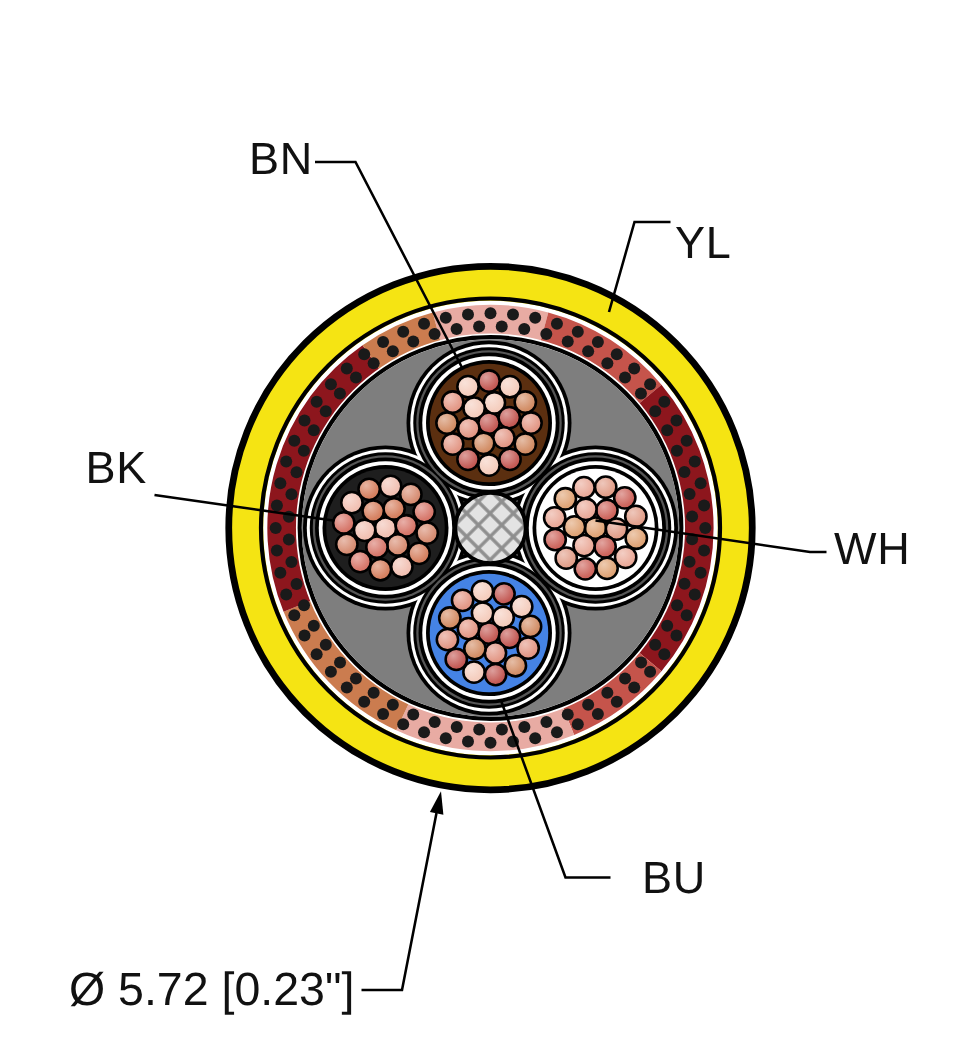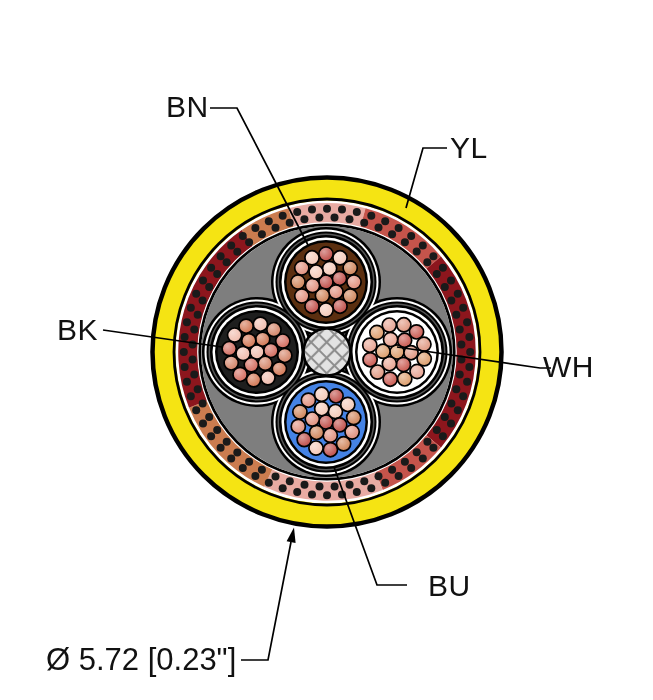--- a/index.html
+++ b/index.html
@@ -363,18 +363,18 @@
         <path d="M447,148 H423 L406,208"></path>
         <path d="M103,330 L222,347"></path>
         <path d="M397,347 L540,368 H551"></path>
         <path d="M334,467 L377,585 H407"></path>
         <path d="M241,660 H268 L291,542"></path>
         <polygon points="294,527.5 295.6,543.1 286.6,541.3" fill="#000000" stroke="none"></polygon>
       </g>
     </svg>
 
   <div class="lbl" style="left:166px;top:92px">BN</div>
-  <div class="lbl" style="left:450px;top:133px">YL</div>
-  <div class="lbl" style="left:57px;top:315px">BK</div>
-  <div class="lbl" style="left:543px;top:352px">WH</div>
+  <div class="lbl" style="left:450px;top:148px">YL</div>
+  <div class="lbl" style="left:57px;top:298px">BK</div>
+  <div class="lbl" style="left:556px;top:352px">WH</div>
   <div class="lbl" style="left:428px;top:571px">BU</div>
   <div class="lbl dim" style="left:46px;top:644px">Ø 5.72 [0.23"]</div>
 </div>
 
 </body></html>

